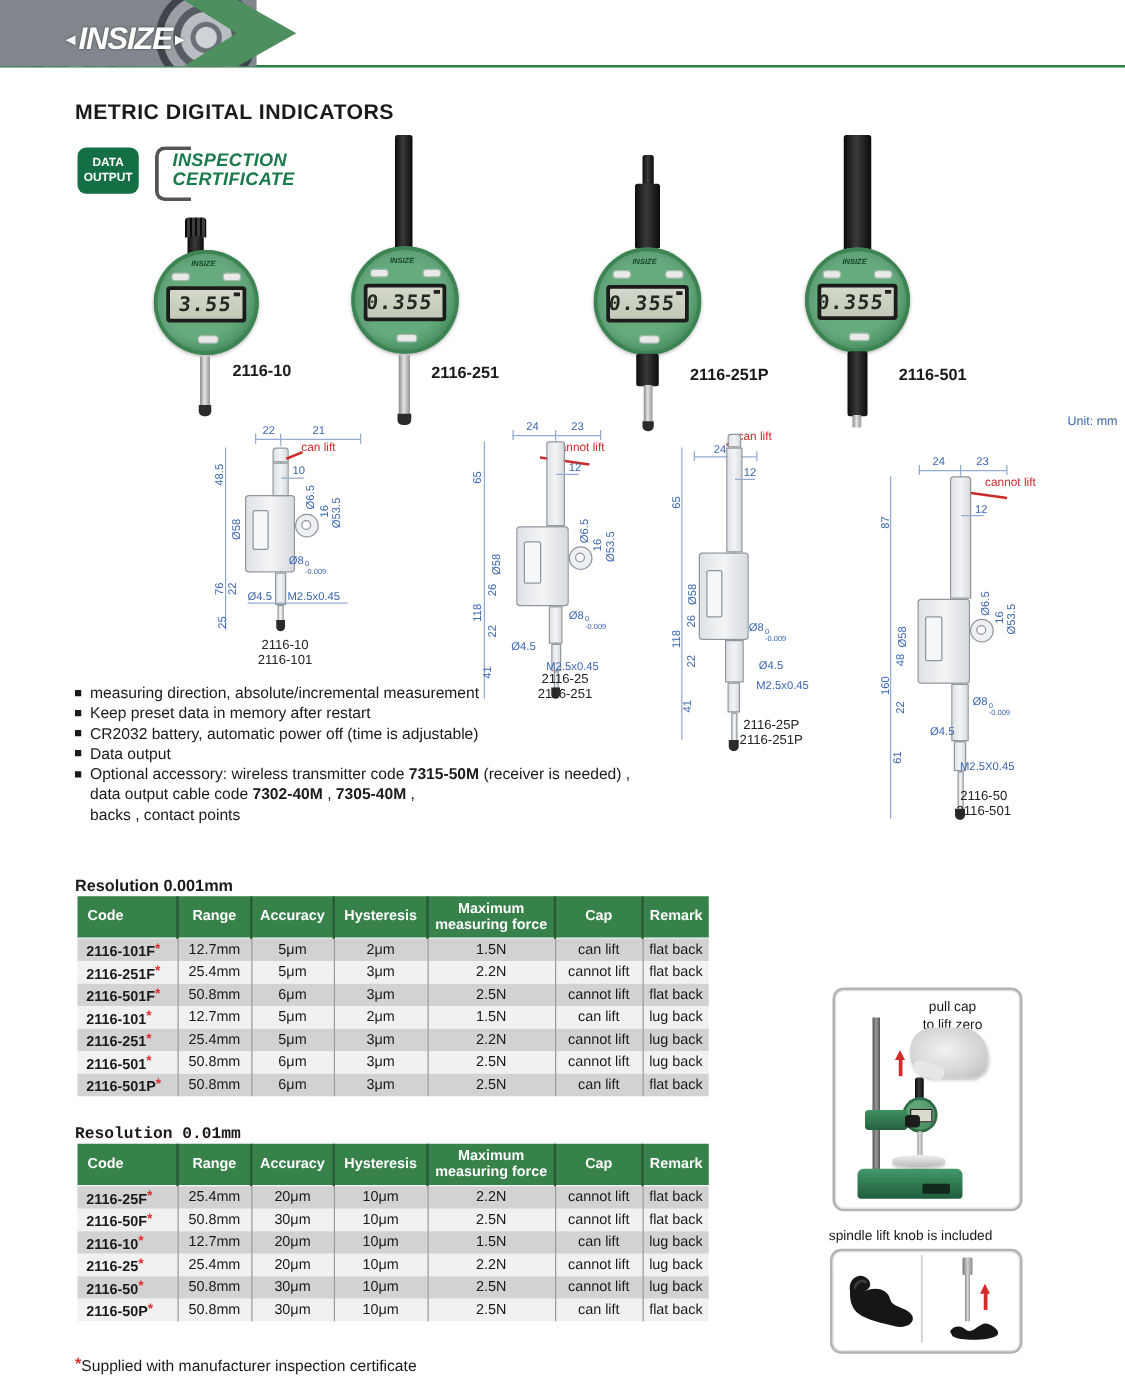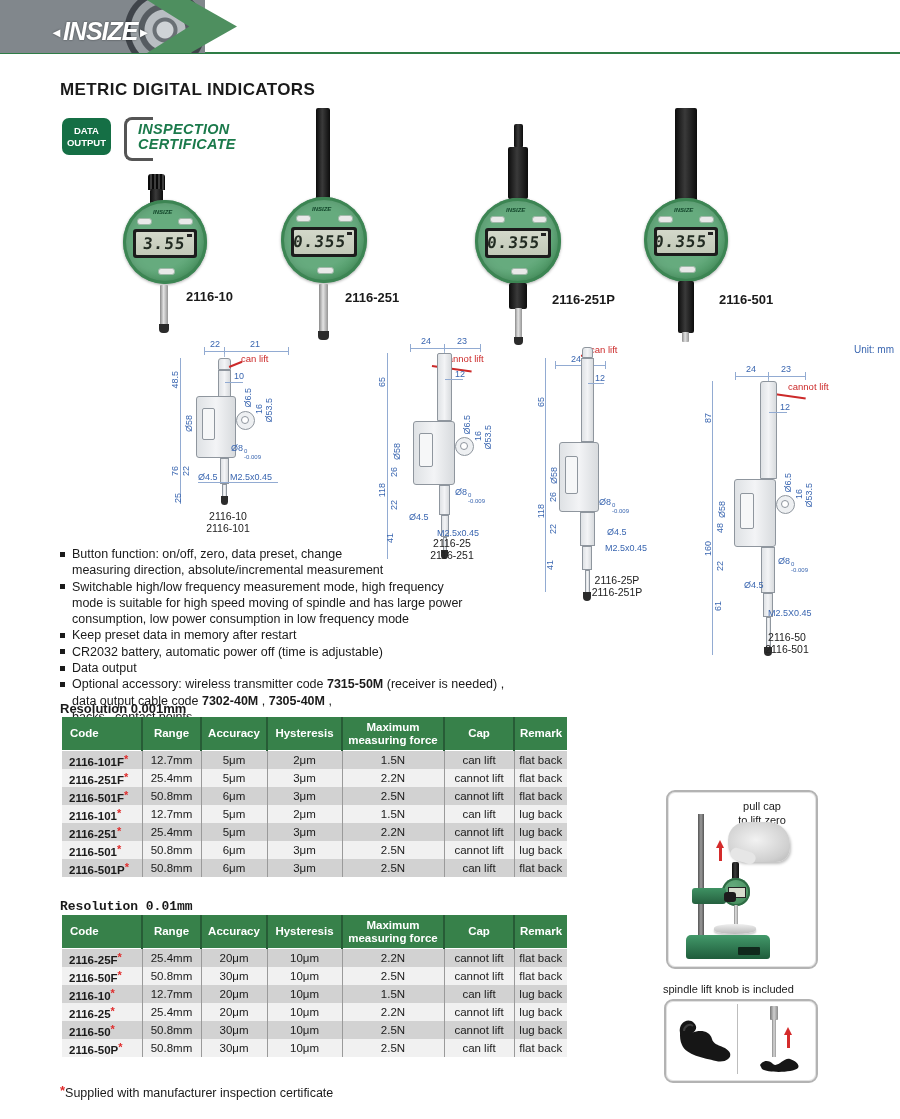--- a/index.html
+++ b/index.html
@@ -304,21 +304,21 @@
         </span></div>
     <div class="dim" style="left:70px;top:186px;">Ø4.5</div>
     <div class="dim" style="left:68px;top:202px;">M2.5x0.45</div>
     <div class="dcode" style="left:30px;top:232px;width:100px;">
         <div>2116-25P</div>
         <div>2116-251P</div>
       </div>
   </div>
 
   <div class="dg" style="left:702px;top:333px;width:198px;height:335px;">
-    <div class="dim" style="left:104px;top:12px;font-size:10px;padding-left:48px;">Unit: mm</div>
+    <div class="dim" style="left:104px;top:0;font-size:10px;padding-left:48px;">Unit: mm</div>
     <div class="dline" style="left:33px;top:43px;width:70px;height:1px;"></div>
     <div class="dline" style="left:33px;top:39px;width:1px;height:8px;"></div>
     <div class="dline" style="left:66px;top:39px;width:1px;height:8px;"></div>
     <div class="dline" style="left:103px;top:39px;width:1px;height:8px;"></div>
     <div class="dim" style="left:44px;top:32px;">24</div>
     <div class="dim" style="left:79px;top:32px;">23</div>
     <div class="redlbl" style="left:86px;top:48px;">cannot lift</div>
     <div class="redptr" style="left:72px;top:60px;width:32px;transform:rotate(8deg);"></div>
     <div class="cline" style="left:66px;top:46px;height:270px;"></div>
     <div class="shape" style="left:58px;top:48px;width:17px;height:98px;border-radius:3px 3px 0 0;"></div>
@@ -351,28 +351,21 @@
     <div class="dim" style="left:66px;top:276px;">M2.5X0.45</div>
     <div class="dcode" style="left:35px;top:298px;width:100px;">
         <div>2116-50</div>
         <div>2116-501</div>
       </div>
   </div>
 
   <div class="abs features">
     <div class="feat">
         <span class="sq"></span>
-      <div>Button function: on/off, zero, data preset, change</div>
         <div>measuring direction, absolute/incremental measurement</div>
-    </div>
-    <div class="feat">
-        <span class="sq"></span>
-      <div>Switchable high/low frequency measurement mode, high frequency</div>
-        <div>mode is suitable for high speed moving of spindle and has large power</div>
-        <div>consumption, low power consumption in low frequency mode</div>
     </div>
     <div class="feat">
         <span class="sq"></span>
       <div>Keep preset data in memory after restart</div>
     </div>
     <div class="feat">
         <span class="sq"></span>
       <div>CR2032 battery, automatic power off (time is adjustable)</div>
     </div>
     <div class="feat">

